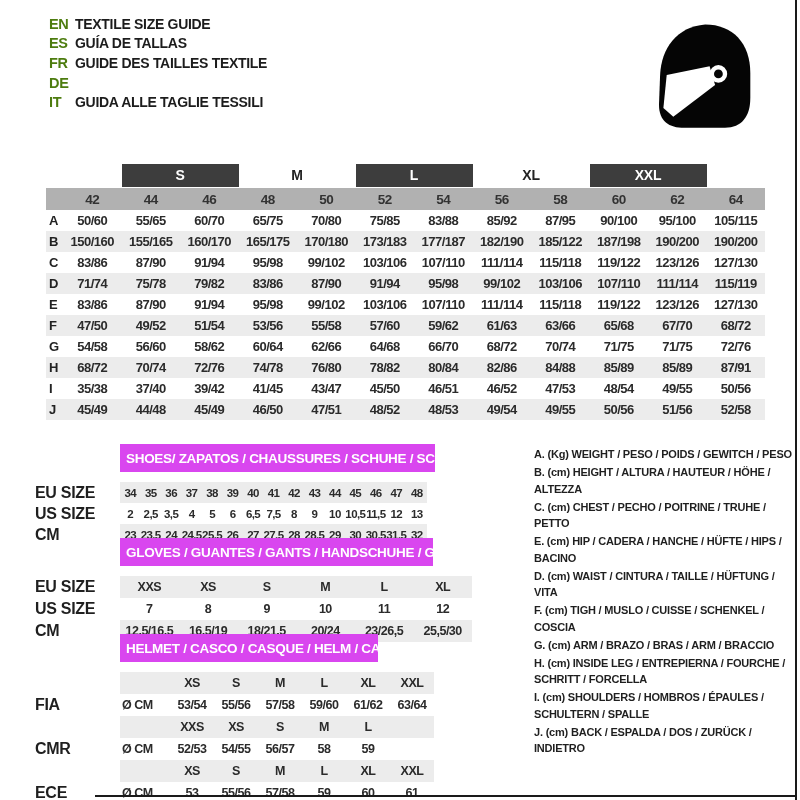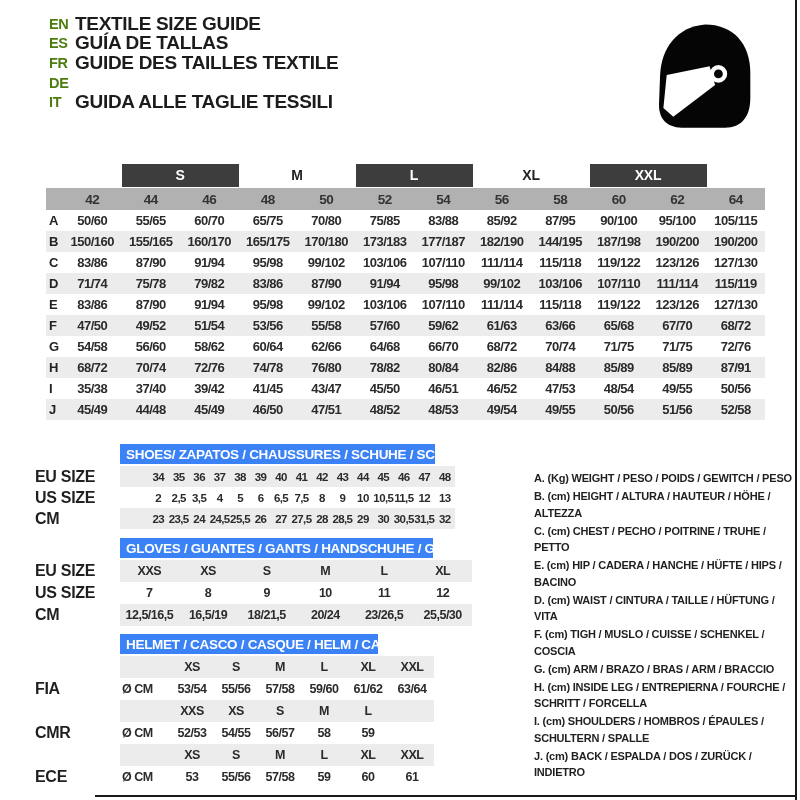--- a/index.html
+++ b/index.html
@@ -3,21 +3,21 @@
 <meta charset="utf-8">
 <style>
   html,body{margin:0;padding:0;}
   body{font-family:"Liberation Sans","DejaVu Sans",sans-serif;background:#fff;}
   .page{position:relative;width:800px;height:800px;background:#fff;overflow:hidden;}
 
   
   .langs{position:absolute;left:49px;top:14px;}
   .lang-row{display:flex;height:19.6px;align-items:center;}
   .lang-code{width:26px;font-size:14.5px;font-weight:bold;color:#4d7c0f;letter-spacing:-0.3px;}
-  .lang-label{font-size:19px;font-weight:bold;color:#1c1c1c;letter-spacing:-0.3px;}
+  .lang-label{font-size:14px;font-weight:bold;color:#1c1c1c;letter-spacing:-0.3px;}
 
   
   .helmet{position:absolute;left:648px;top:18px;width:110px;height:114px;}
 
   
   .main-table{position:absolute;left:46px;top:163px;width:719px;}
   .mt-row{display:grid;grid-template-columns:17px repeat(12,1fr);align-items:center;}
   .mt-groups{height:24px;margin-bottom:1px;}
   .mt-group{height:23px;display:flex;align-items:center;justify-content:center;
             font-size:14px;font-weight:bold;color:#222;letter-spacing:-0.2px;}
@@ -27,41 +27,41 @@
   .mt-data{height:21px;}
   .mt-data.stripe{background:#ececec;}
   .mt-cell{text-align:center;font-size:13px;font-weight:bold;color:#2b2b2b;letter-spacing:-0.5px;white-space:nowrap;}
   .mt-label{font-size:13px;font-weight:bold;color:#222;padding-left:3px;}
 
   
   .sub{position:absolute;left:35px;}
   .sub.shoes{top:444px;}
   .sub.gloves{top:538px;}
   .sub.helmet-tbl{top:634px;}
-  .bar{margin-left:85px;background:#3b82f6;color:#fff;font-weight:bold;font-size:13.5px;
-       height:20px;display:flex;align-items:center;padding-left:6px;box-sizing:border-box;
-       letter-spacing:-0.3px;white-space:nowrap;margin-bottom:2px;}
+  .bar{margin-left:85px;background:#d946ef;color:#fff;font-weight:bold;font-size:13.5px;
+       height:28px;display:flex;align-items:center;padding-left:6px;box-sizing:border-box;
+       letter-spacing:-0.3px;white-space:nowrap;margin-bottom:10px;}
   .bar.w-shoes{width:315px;}
   .bar.w-gloves{width:313px;}
   .bar.w-helmet{width:258px;}
   .srow{display:flex;align-items:stretch;}
   .gut{width:85px;display:flex;align-items:center;font-weight:bold;font-size:16px;
        color:#1f1f1f;letter-spacing:-0.3px;}
   .cells{display:grid;align-items:center;}
   .cells.stripe{background:#ececec;}
-  .shoes-grid{grid-template-columns:repeat(15,1fr);width:307px;height:21px;padding-left:28px;}
+  .shoes-grid{grid-template-columns:repeat(15,1fr);width:307px;height:21px;}
   .gloves-grid{grid-template-columns:repeat(6,1fr);width:352px;height:22px;}
   .helmet-grid{grid-template-columns:50px repeat(6,44px);width:314px;height:22px;}
   .scell{text-align:center;font-size:12.5px;font-weight:bold;color:#2b2b2b;
          letter-spacing:-0.5px;white-space:nowrap;}
   .shoes-grid .scell{font-size:11.5px;letter-spacing:-0.6px;}
   .helmet-grid .scell:first-child{text-align:left;padding-left:2px;}
 
   
-  .legend{position:absolute;left:534px;top:470px;width:266px;}
+  .legend{position:absolute;left:534px;top:446px;width:266px;}
   .legend-item{font-size:11px;font-weight:bold;color:#1f1f1f;line-height:16.5px;
                letter-spacing:-0.2px;margin-bottom:1.5px;}
 
   
   .frame-right{position:absolute;top:0;bottom:0;right:3px;width:2px;background:#1a1a1a;}
   .frame-bottom{position:absolute;left:95px;right:3px;bottom:3px;height:2px;background:#1a1a1a;}
 </style>
 </head>
 <body>
 
@@ -139,21 +139,21 @@
       <div class="mt-row mt-data stripe">
         <div class="mt-label">B</div>
         <div class="mt-cell">150/160</div>
         <div class="mt-cell">155/165</div>
         <div class="mt-cell">160/170</div>
         <div class="mt-cell">165/175</div>
         <div class="mt-cell">170/180</div>
         <div class="mt-cell">173/183</div>
         <div class="mt-cell">177/187</div>
         <div class="mt-cell">182/190</div>
-        <div class="mt-cell">144/195</div>
+        <div class="mt-cell">185/122</div>
         <div class="mt-cell">187/198</div>
         <div class="mt-cell">190/200</div>
         <div class="mt-cell">190/200</div>
       </div>
       <div class="mt-row mt-data">
         <div class="mt-label">C</div>
         <div class="mt-cell">83/86</div>
         <div class="mt-cell">87/90</div>
         <div class="mt-cell">91/94</div>
         <div class="mt-cell">95/98</div>

